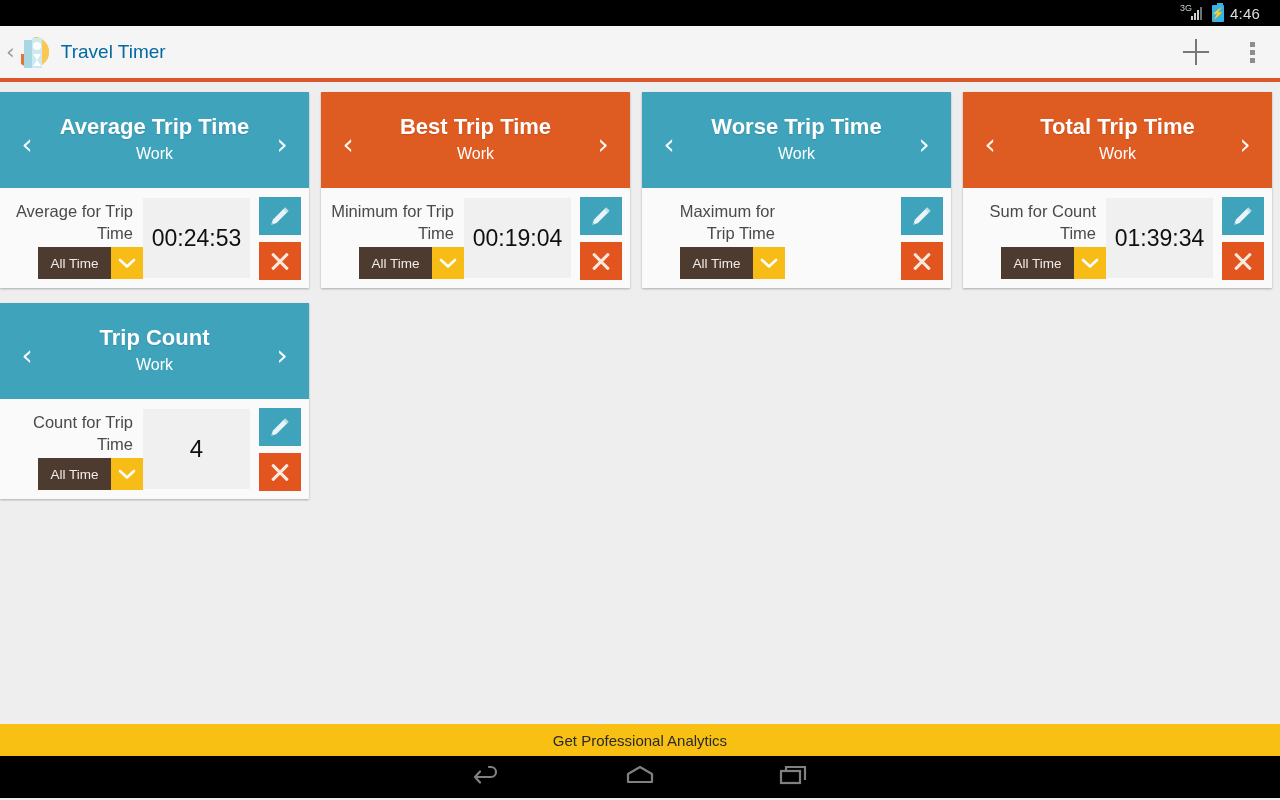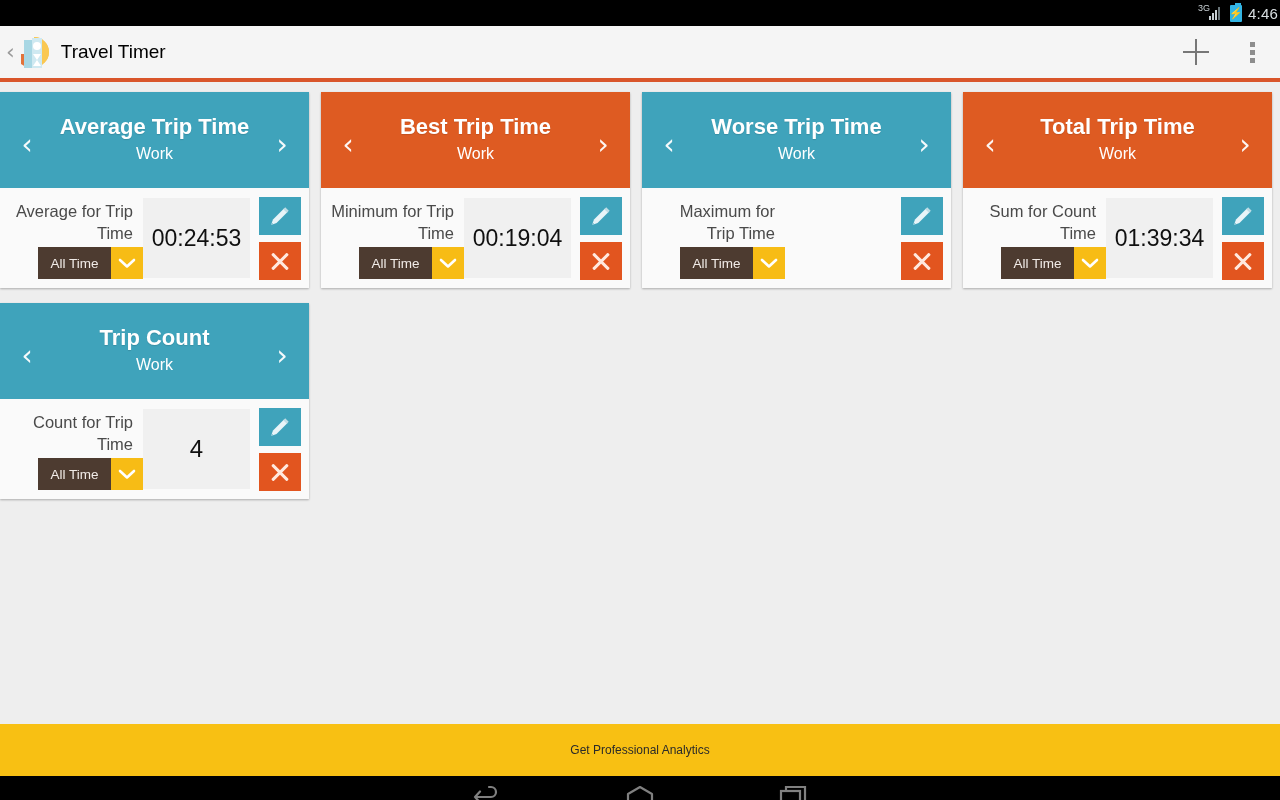--- a/index.html
+++ b/index.html
@@ -7,21 +7,21 @@
     width: 1280px; height: 800px;
     font-family: "Liberation Sans", sans-serif;
     background: #eeeeee;
     overflow: hidden;
   }
 
   
   .statusbar {
     height: 26px; background: #000000;
     display: flex; align-items: center; justify-content: flex-end;
-    padding-right: 2px; gap: 6px; text-align: right;
+    padding-right: 20px; gap: 6px; text-align: right;
   }
   .sb-signal { position: relative; width: 26px; height: 18px; display: flex; align-items: flex-end; }
   .sb-signal .net { position: absolute; left: 0; top: 0; color: #c8d0d4; font-size: 9px; line-height: 9px; }
   .sb-signal .bars { position: absolute; right: 0; bottom: 2px; width: 15px; height: 13px; }
   .sb-signal .bars i {
     position: absolute; bottom: 0; background: #c8d0d4; display: block;
   }
   .sb-signal .bars i:nth-child(1) { left: 0;  width: 2px; height: 4px; }
   .sb-signal .bars i:nth-child(2) { left: 3px; width: 2px; height: 7px; }
   .sb-signal .bars i:nth-child(3) { left: 6px; width: 2px; height: 10px; }
@@ -40,21 +40,21 @@
   
   .actionbar {
     height: 52px; background: #f5f5f5;
     display: flex; align-items: center; position: relative;
   }
   .ab-up {
     color: #9a9a9a; font-size: 22px; line-height: 22px;
     padding: 0 2px 0 6px; font-family: "DejaVu Sans", sans-serif;
   }
   .ab-logo { width: 34px; height: 36px; position: relative; margin-right: 10px; flex: none; }
-  .ab-title { font-size: 19px; color: #000000; }
+  .ab-title { font-size: 19px; color: #0369a1; }
   .ab-actions { margin-left: auto; display: flex; align-items: center; height: 100%; }
   .ab-btn {
     width: 56px; height: 52px; display: flex; align-items: center; justify-content: center;
   }
   .ab-plus { position: relative; width: 26px; height: 26px; }
   .ab-plus:before, .ab-plus:after {
     content:""; position:absolute; background:#777777;
   }
   .ab-plus:before { left: 0; top: 12px; width: 26px; height: 2px; }
   .ab-plus:after  { top: 0; left: 12px; height: 26px; width: 2px; }
@@ -140,23 +140,23 @@
   .act-del-x { position: relative; width: 22px; height: 22px; }
   .act-del-x:before, .act-del-x:after {
     content:""; position:absolute; left: 0; top: 10px; width: 22px; height: 3px;
     background: #ffe9df; border-radius: 1px;
   }
   .act-del-x:before { transform: rotate(45deg); }
   .act-del-x:after  { transform: rotate(-45deg); }
 
   
   .banner {
-    height: 52px; background: #f8c013;
+    height: 32px; background: #f8c013;
     display: flex; align-items: center; justify-content: center;
-    font-size: 12px; color: #2a2a2a;
+    font-size: 15px; color: #2a2a2a;
   }
 
   
   .navbar {
     height: 42px; background: #000000;
     display: flex; align-items: center; justify-content: center; gap: 120px;
   }
   .navbar svg { opacity: .62; }
 </style>
 </head>

